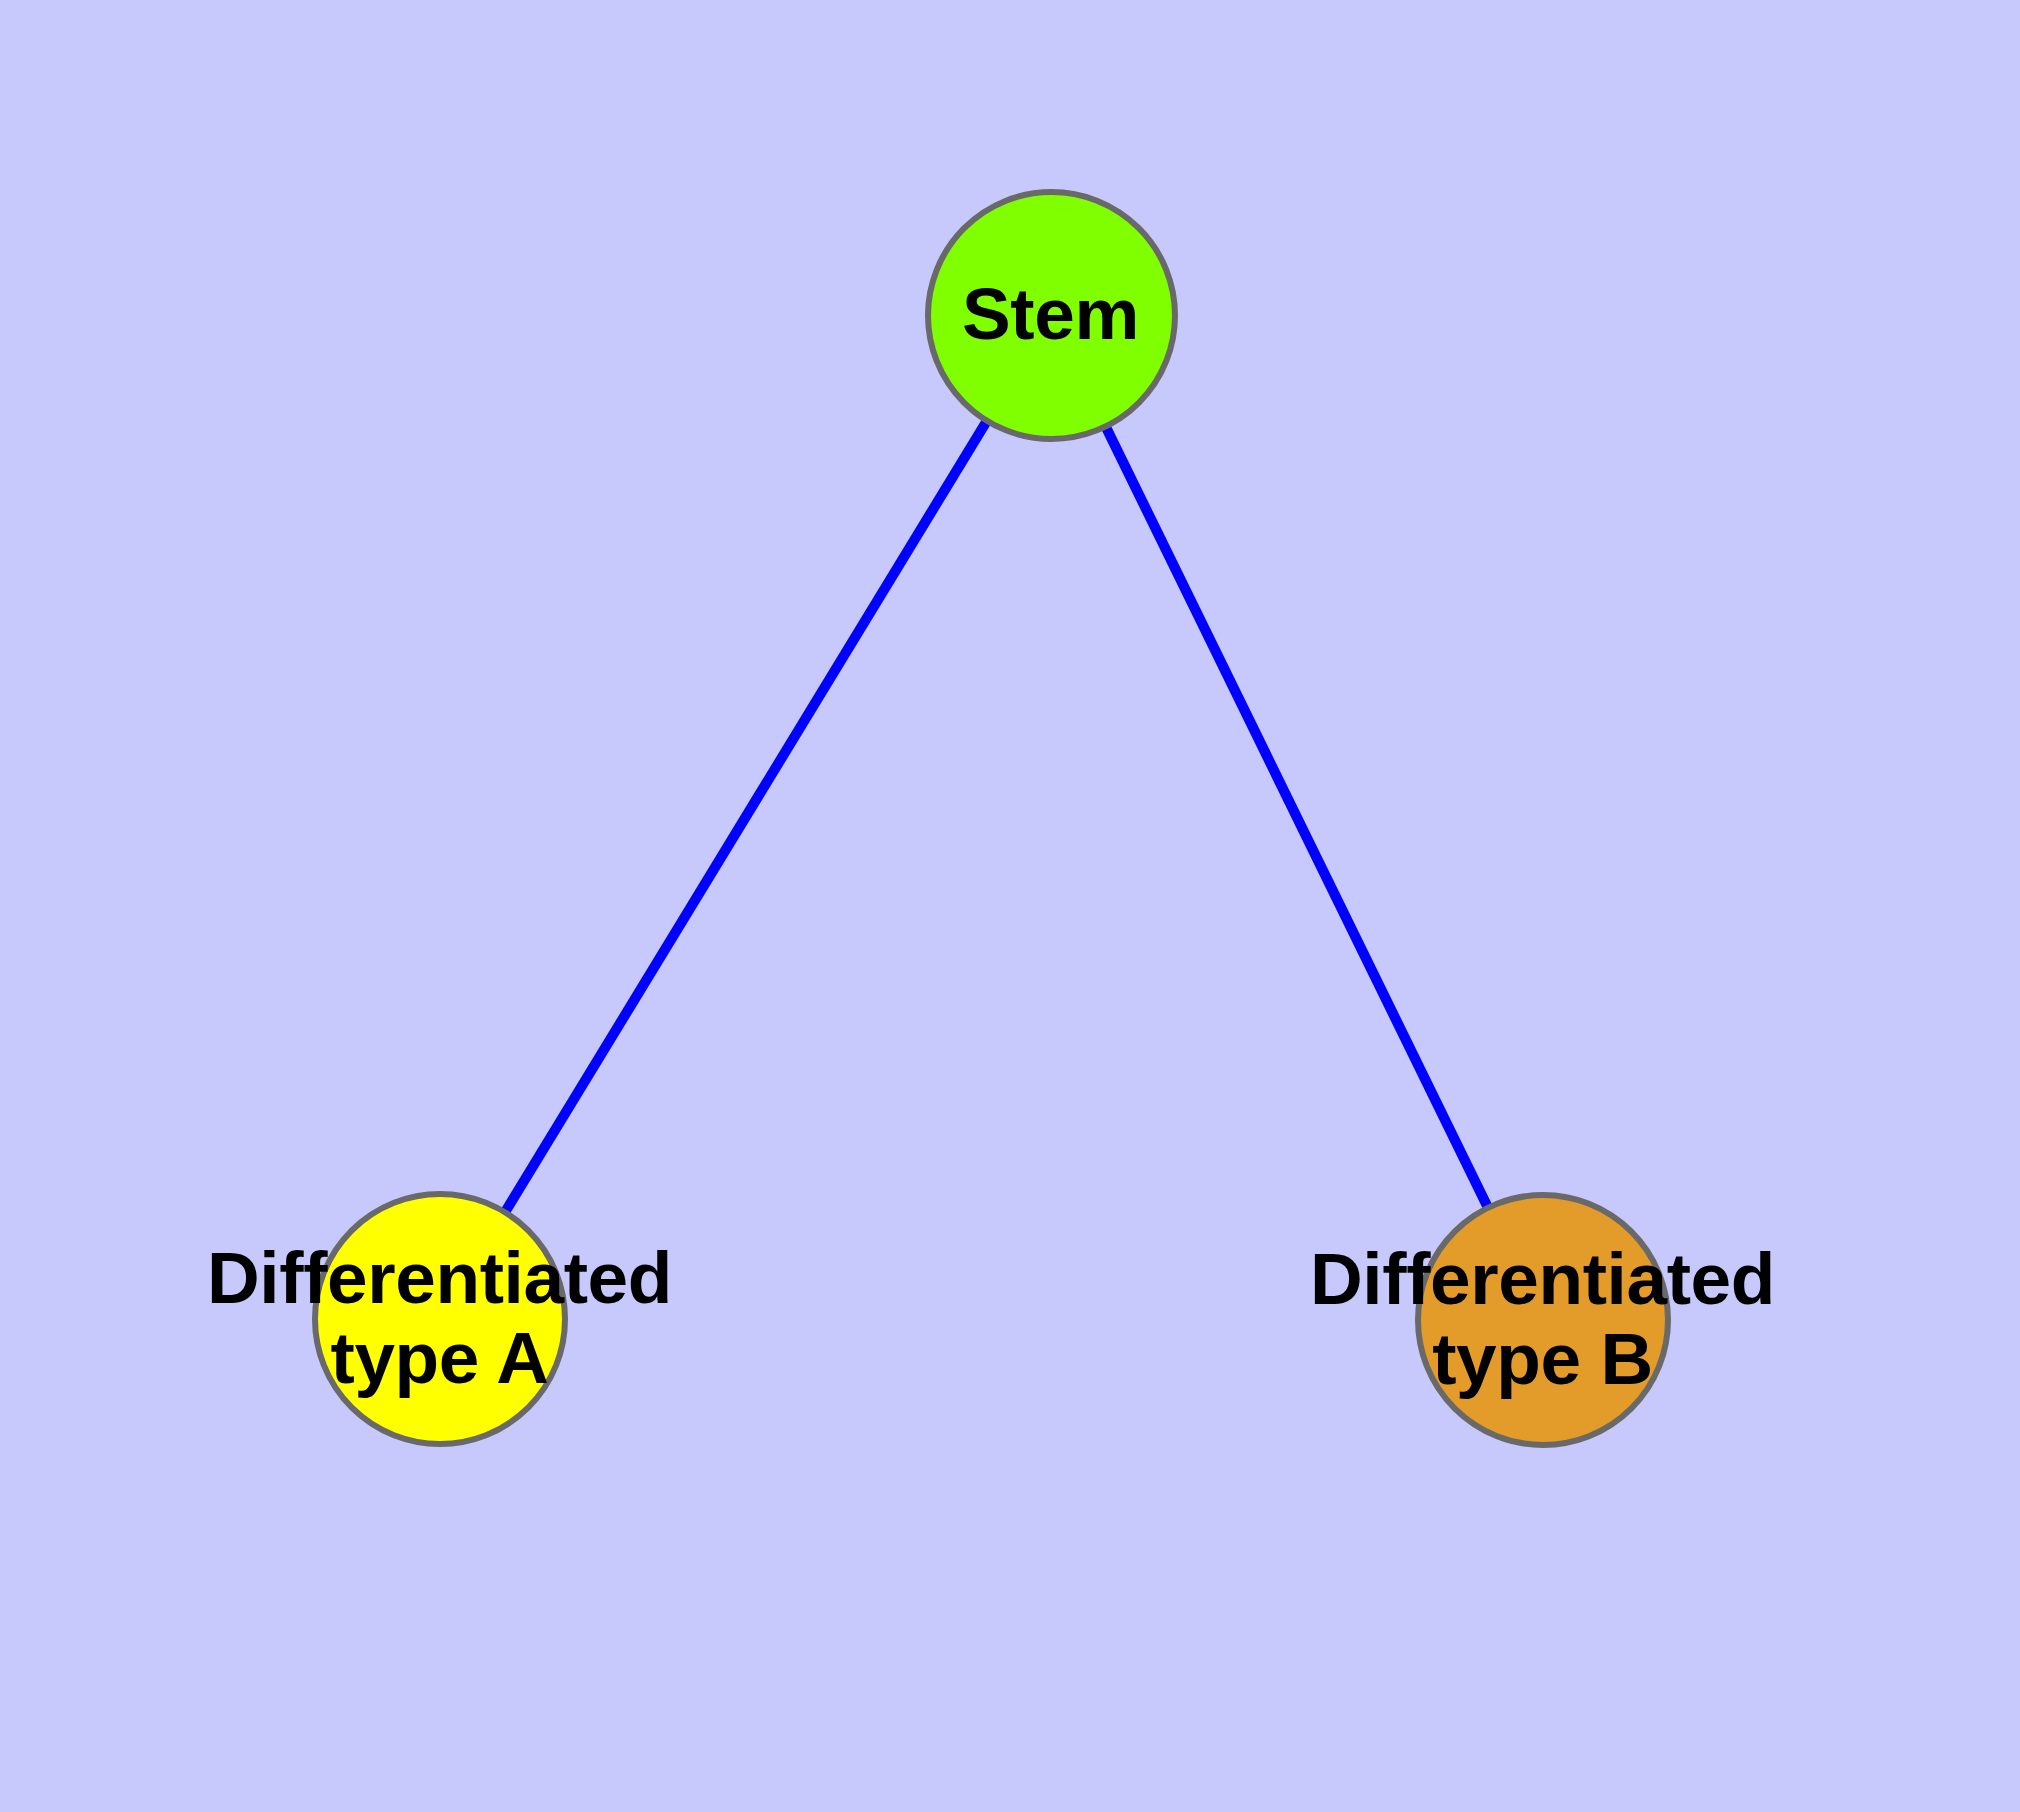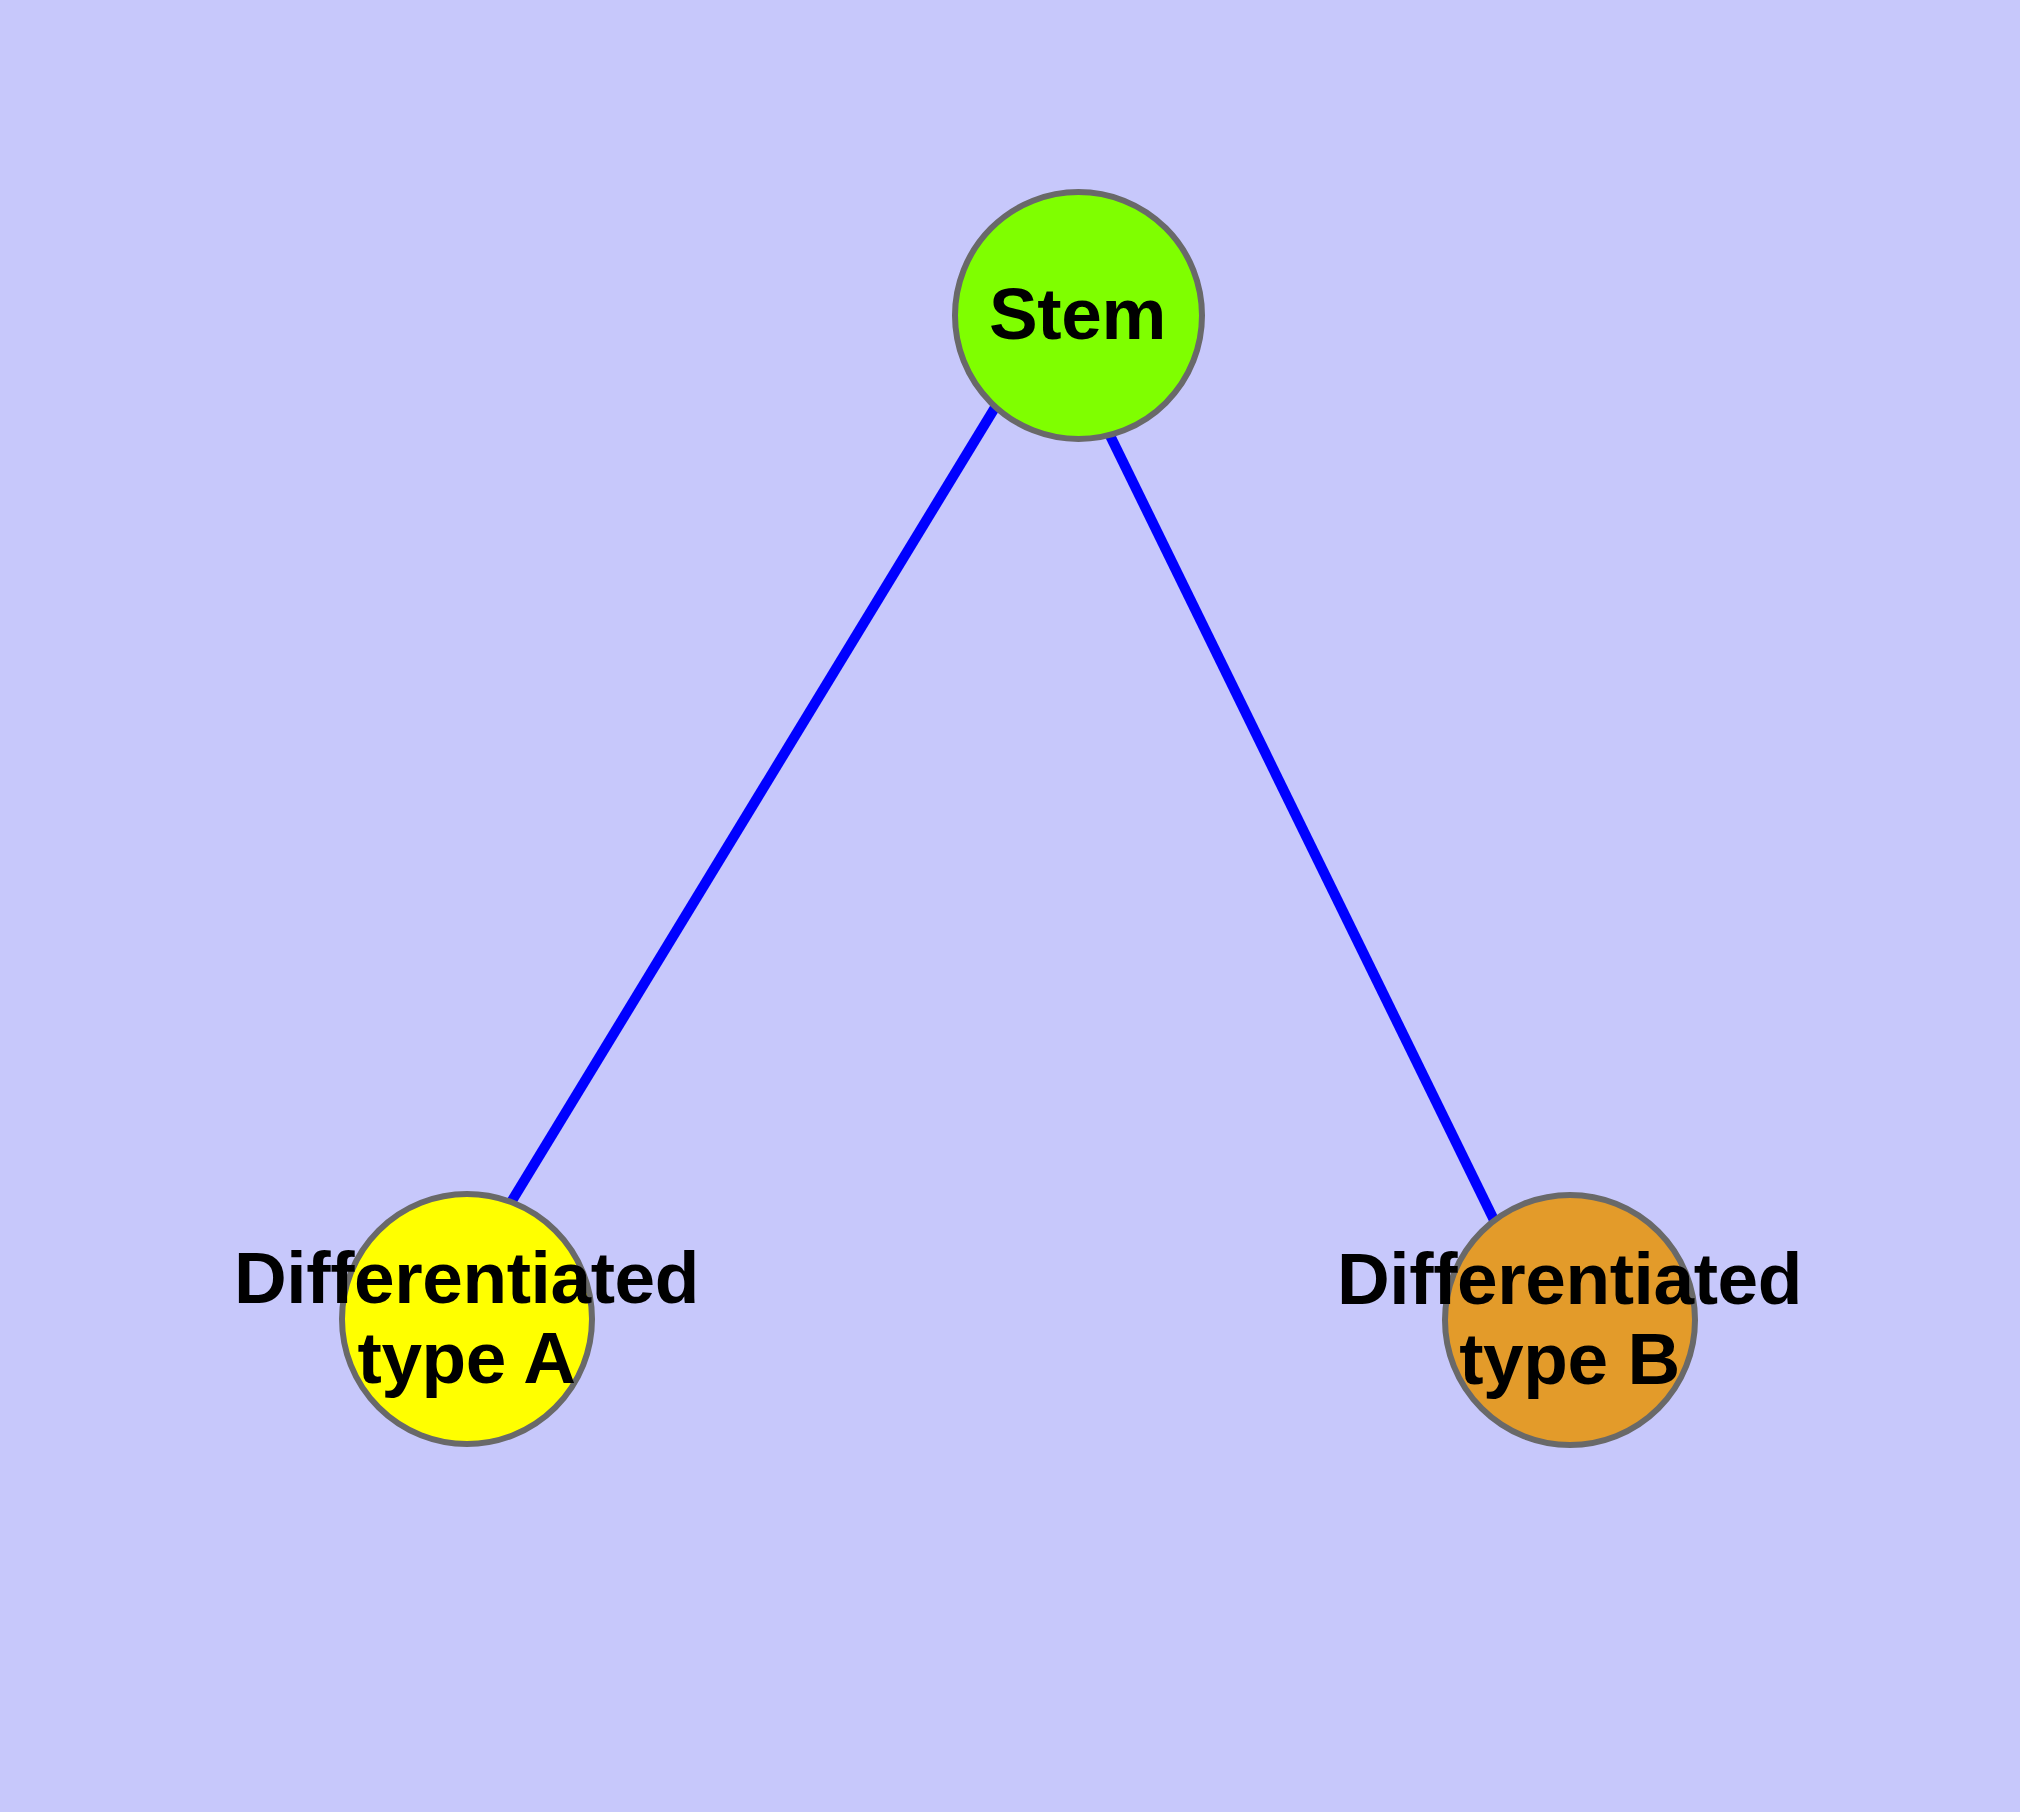--- a/index.html
+++ b/index.html
@@ -25,21 +25,20 @@
     top: 0;
     width: 2021px;
     height: 1812px;
   }
   #node-layer {
     position: absolute;
     left: 0;
     top: 0;
     width: 1610px;
     height: 1812px;
-    margin-left: 27px;
   }
   .node {
     position: absolute;
     border-radius: 50%;
     box-sizing: border-box;
     border: 6px solid #696969;
   }
   .node-label {
     position: absolute;
     color: #000000;

